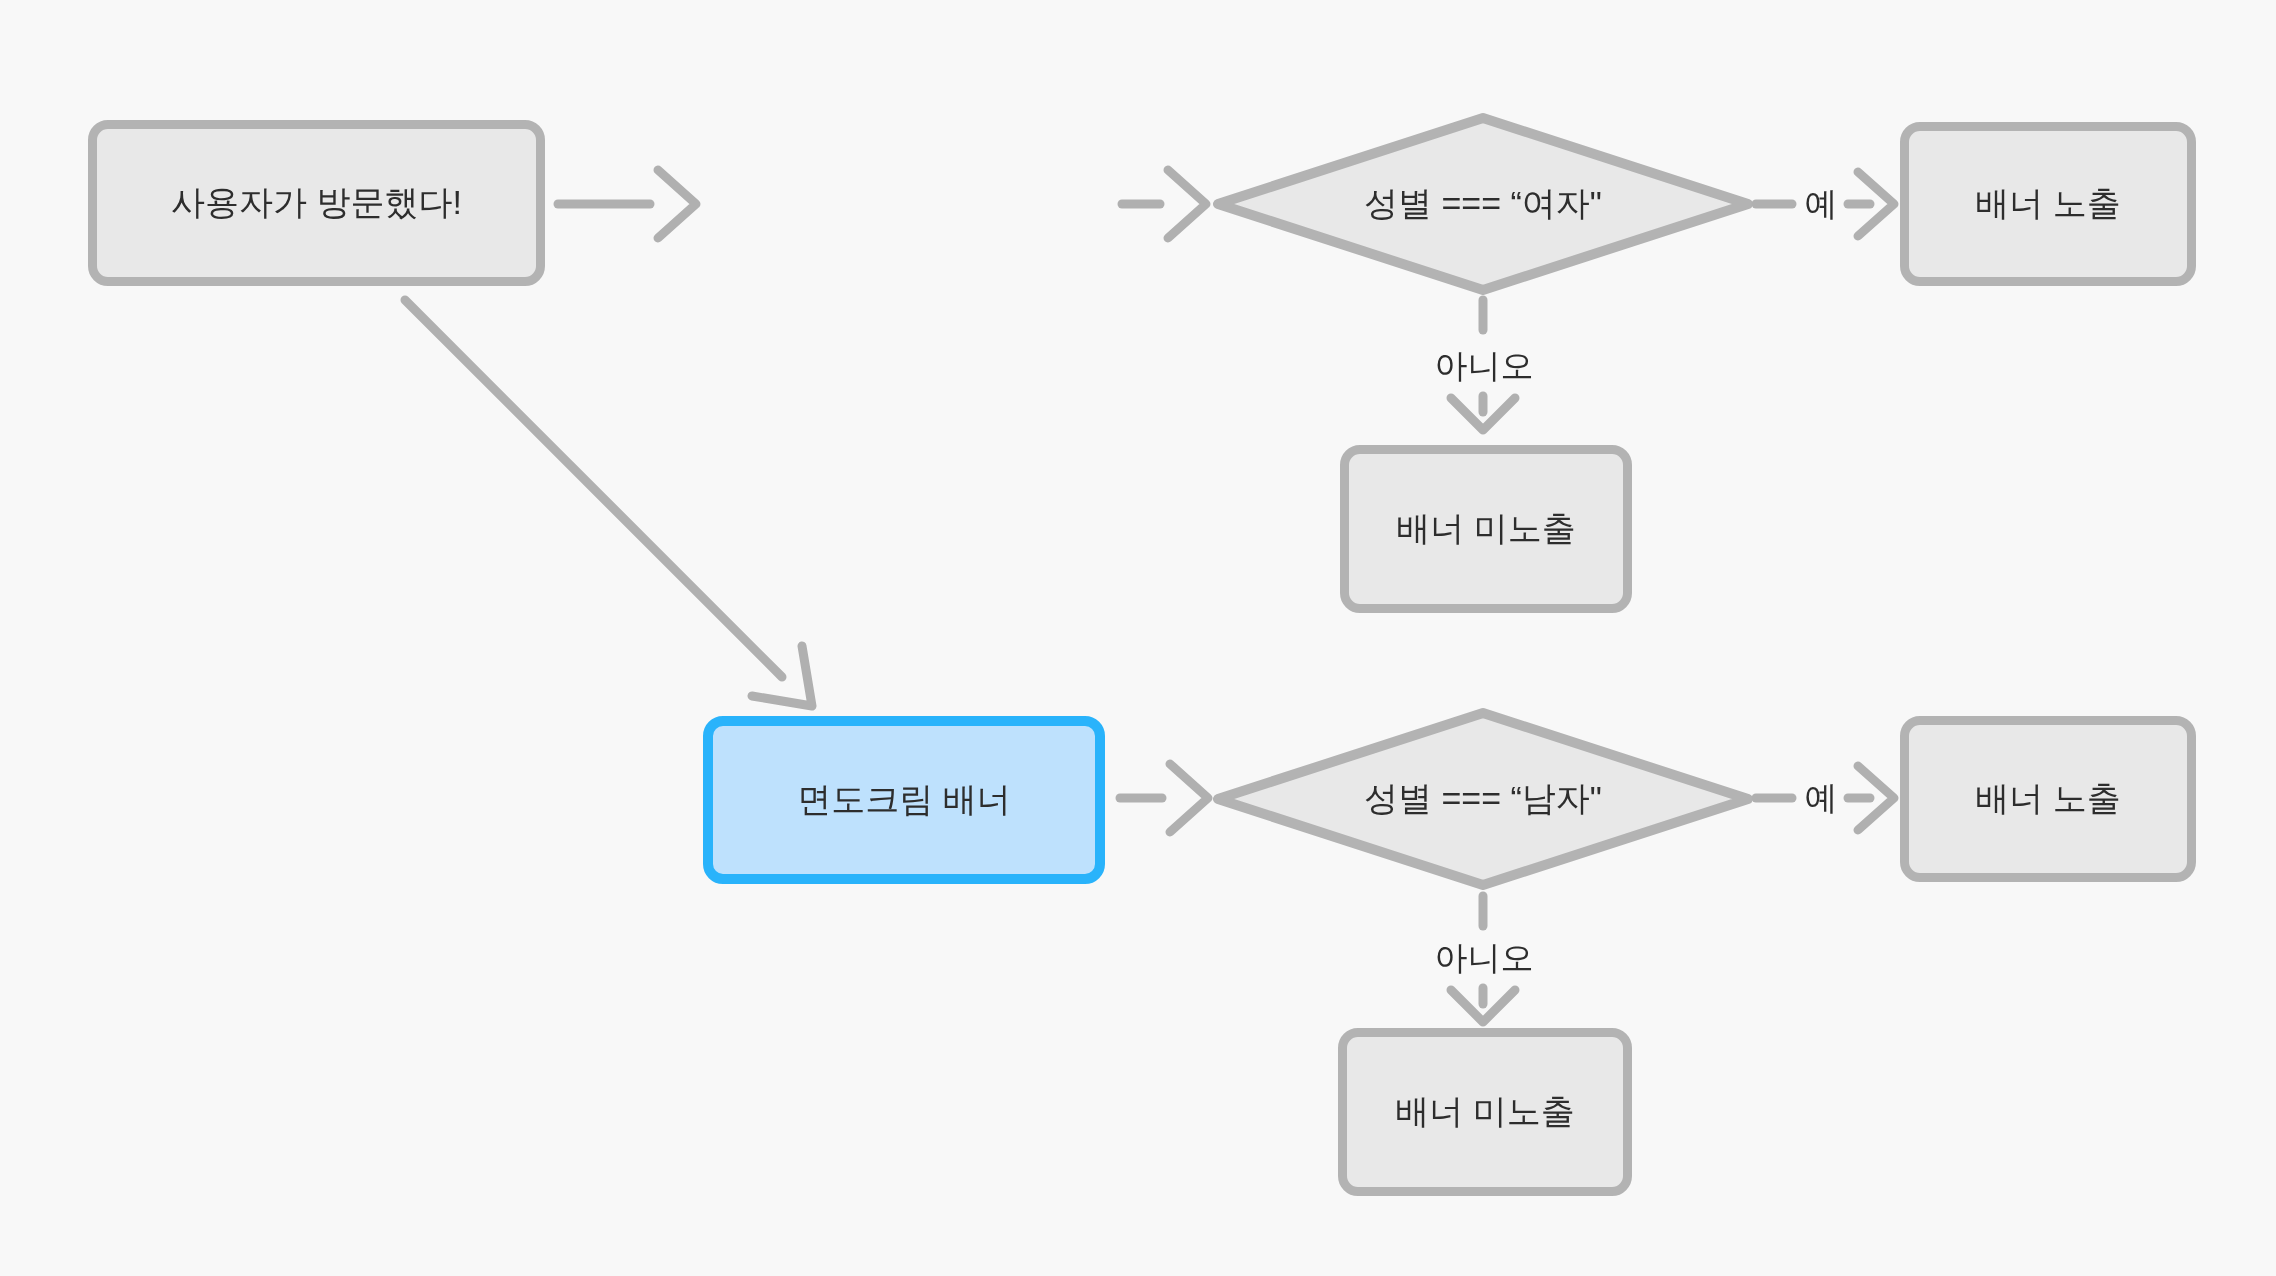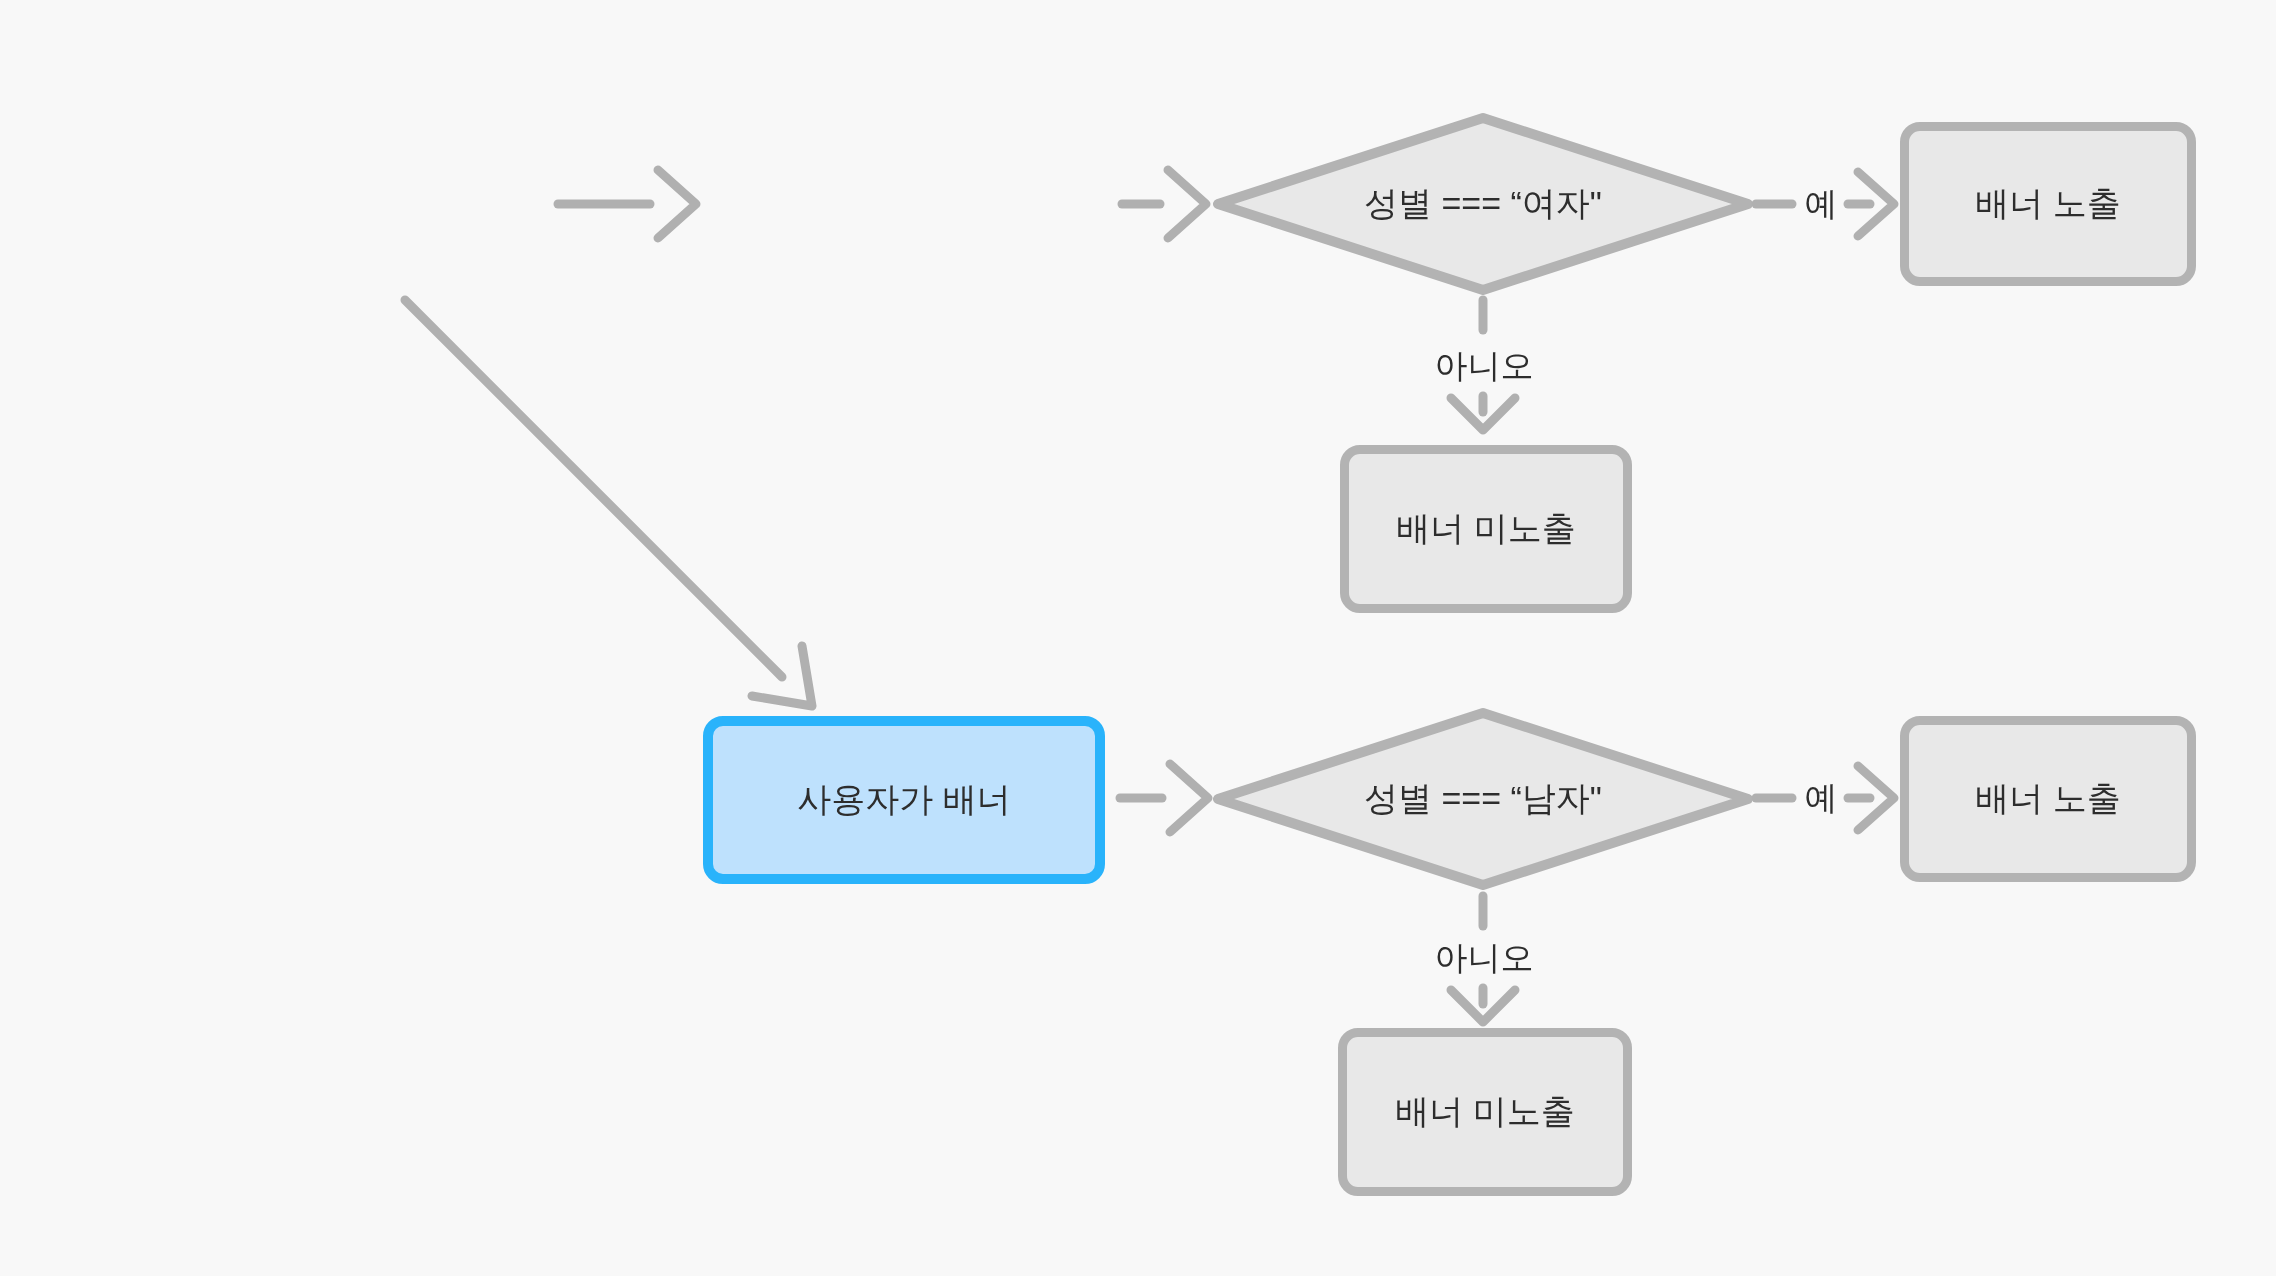--- a/index.html
+++ b/index.html
@@ -114,32 +114,35 @@
       <path class="edge-head" d="M1858 766 L1894 798 L1858 830"></path>
     </g>
 
     <g>
       <path class="edge-line" d="M1483 896 V926"></path>
       <path class="edge-line" d="M1483 988 V1004"></path>
       <path class="edge-head" d="M1451 990 L1483 1022 L1515 990"></path>
     </g>
   </svg>
 
+  <div class="node n-start">
+    <span>사용자가 방문했다!</span>
+  </div>
 
 
   <div class="node n-show1">
     <span>배너 노출</span>
   </div>
 
   <div class="node n-hide1">
     <span>배너 미노출</span>
   </div>
 
   <div class="node blue n-shaving">
-    <span>사용자가 배너</span>
+    <span>면도크림 배너</span>
   </div>
 
   <div class="node n-show2">
     <span>배너 노출</span>
   </div>
 
   <div class="node n-hide2">
     <span>배너 미노출</span>
   </div>
 

